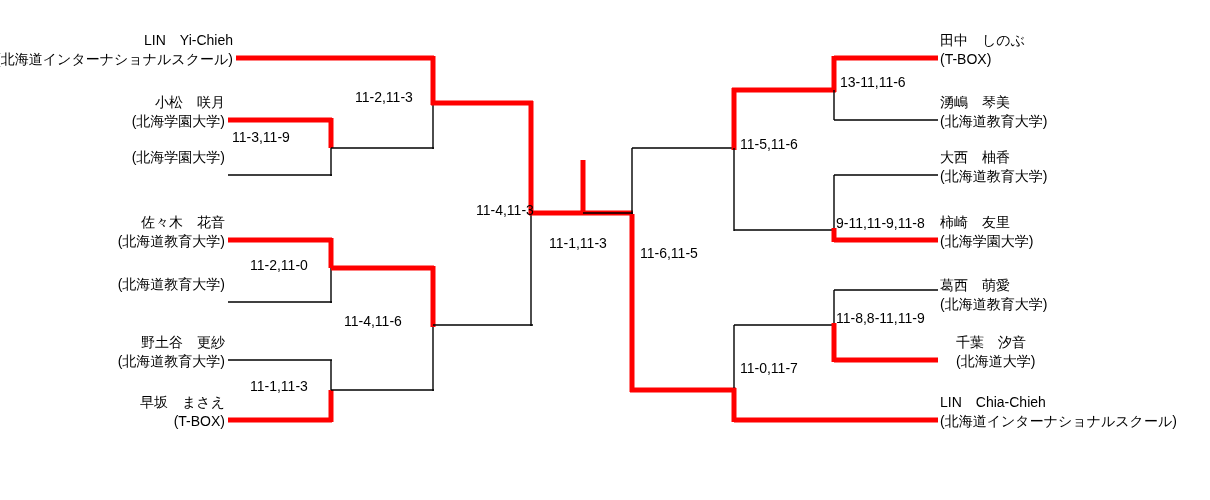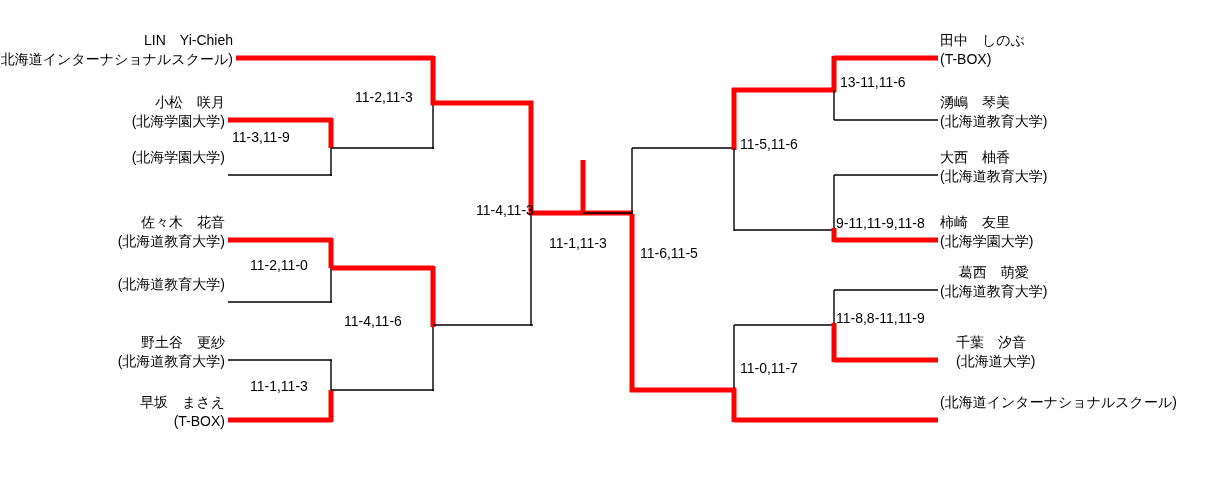--- a/index.html
+++ b/index.html
@@ -183,29 +183,30 @@
     <span class="pclub">(北海道教育大学)</span>
   </div>
   <div class="lbl player p-right" style="left:940px; top:148px;">
     <span class="pname">大西　柚香</span>
     <span class="pclub">(北海道教育大学)</span>
   </div>
   <div class="lbl player p-right" style="left:940px; top:213px;">
     <span class="pname">柿崎　友里</span>
     <span class="pclub">(北海学園大学)</span>
   </div>
-  <div class="lbl player p-right" style="left:940px; top:263px;text-align:center;">
+  <div class="lbl player p-right" style="left:940px; top:276px;">
     <span class="pname">葛西　萌愛</span>
     <span class="pclub">(北海道教育大学)</span>
   </div>
   <div class="lbl player p-right" style="left:940px; top:333px;margin-left:16px;">
     <span class="pname">千葉　汐音</span>
     <span class="pclub">(北海道大学)</span>
   </div>
   <div class="lbl player p-right" style="left:940px; top:393px;">
+    <span class="pname">LIN　Chia-Chieh</span>
     <span class="pclub">(北海道インターナショナルスクール)</span>
   </div>
 
   <div class="lbl score" style="left:232px; top:130px;">11-3,11-9</div>
   <div class="lbl score" style="left:355px; top:90px;">11-2,11-3</div>
   <div class="lbl score" style="left:250px; top:258px;">11-2,11-0</div>
   <div class="lbl score" style="left:250px; top:379px;">11-1,11-3</div>
   <div class="lbl score" style="left:344px; top:314px;">11-4,11-6</div>
   <div class="lbl score" style="left:452px; top:203px;margin-left:24px;">11-4,11-3</div>
   <div class="lbl score" style="left:549px; top:236px;">11-1,11-3</div>

